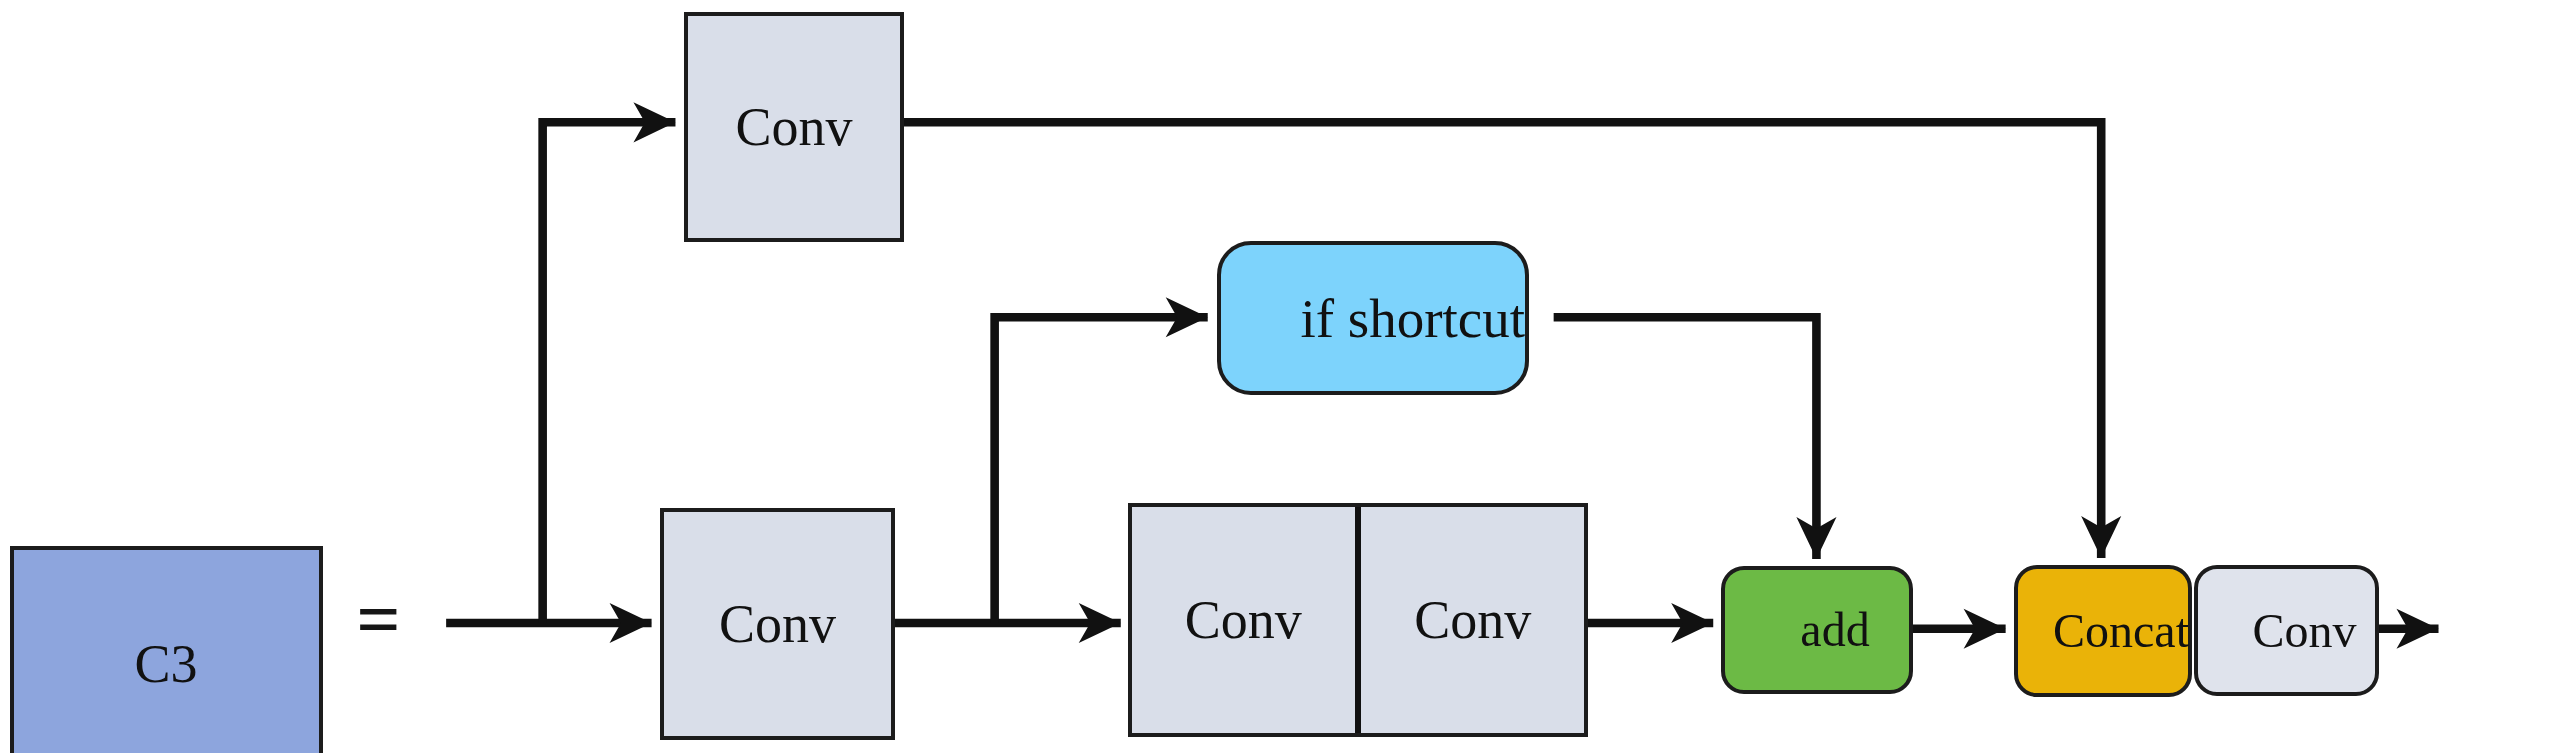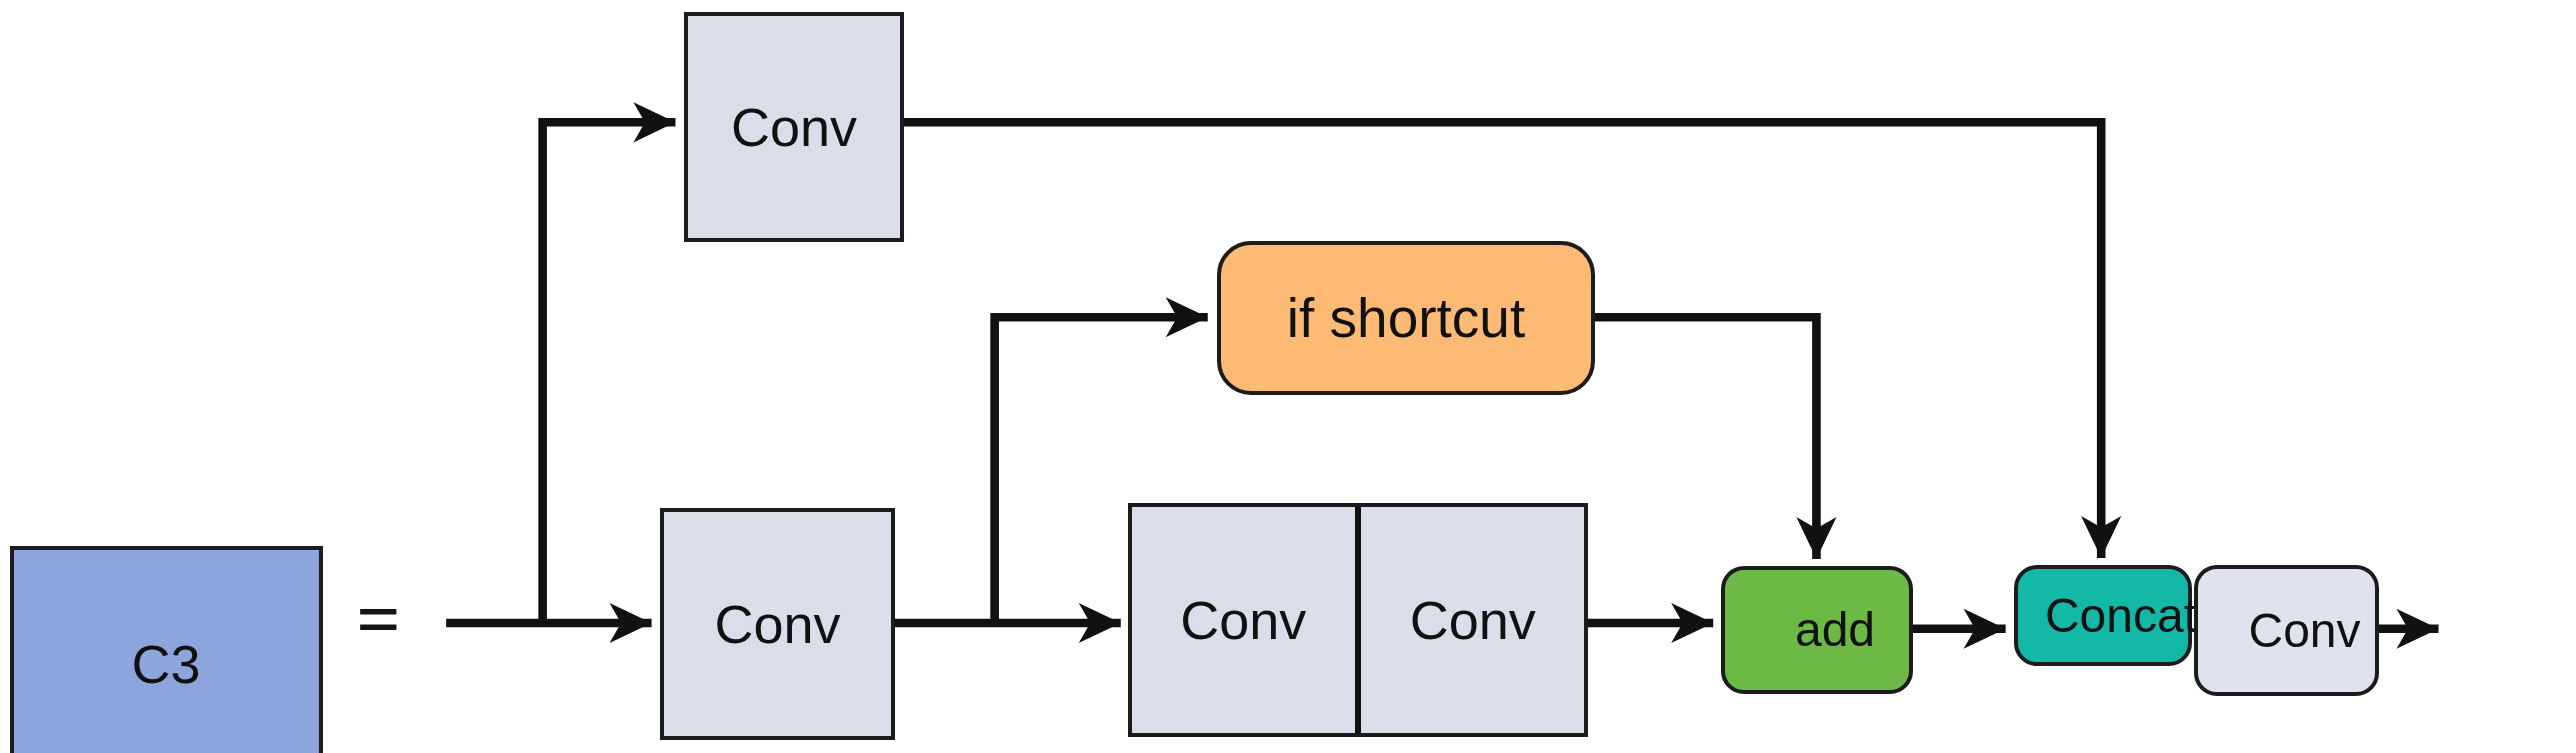--- a/index.html
+++ b/index.html
@@ -19,21 +19,21 @@
     height: 753px;
   }
   .node {
     position: absolute;
     box-sizing: border-box;
     display: flex;
     align-items: center;
     justify-content: center;
     border: 4.8px solid #1c1c1c;
     color: #111111;
-    font-family: Liberation Sans, sans-serif;
+    font-family: Liberation Serif, serif;
     line-height: 1;
     white-space: nowrap;
   }
   .square { border-radius: 0; }
   .rounded-lg { border-radius: 34px; }
   .pill { border-radius: 23px; padding-left: 36px; }
   .label { display: block; }
   .pair { padding: 0; }
   .pair .cell {
     flex: 1 1 0;
@@ -92,39 +92,39 @@
   </div>
 
   <div class="node square f56" style="left: 684px; top: 11.5px; width: 220px; height: 230px; background-color: rgb(217, 222, 233);">
     <span class="label">Conv</span>
   </div>
 
   <div class="node square f56" style="left: 660px; top: 508px; width: 235px; height: 232px; background-color: rgb(217, 222, 233);">
     <span class="label">Conv</span>
   </div>
 
-  <div class="node rounded-lg f58" style="left: 1217px; top: 241px; width: 378px; height: 154px; background-color: #fdba74;">
+  <div class="node rounded-lg f58" style="left: 1217px; top: 241px; width: 312px; height: 154px; background-color: #7dd3fc; justify-content: flex-end;">
     <span class="label">if shortcut</span>
   </div>
 
   <div class="node square pair f56" style="left: 1128px; top: 503px; width: 460px; height: 234px; background-color: rgb(217, 222, 233);">
     <div class="cell">
       <span class="label">Conv</span>
     </div>
     <div class="divider"></div>
     <div class="cell">
       <span class="label">Conv</span>
     </div>
   </div>
 
   <div class="node pill f50" style="left: 1721px; top: 566px; width: 192px; height: 128px; background-color: rgb(108, 186, 69);">
     <span class="label">add</span>
   </div>
 
-  <div class="node pill f50" style="left: 2014px; top: 565px; width: 178px; height: 101px; background-color: #14b8a6;">
+  <div class="node pill f50" style="left: 2014px; top: 565px; width: 178px; height: 132px; background-color: #eab308;">
     <span class="label">Concat</span>
   </div>
 
   <div class="node pill f50" style="left: 2194px; top: 565px; width: 185px; height: 131px; background-color: rgb(223, 227, 236);">
     <span class="label">Conv</span>
   </div>
 
 </div>
 
 

